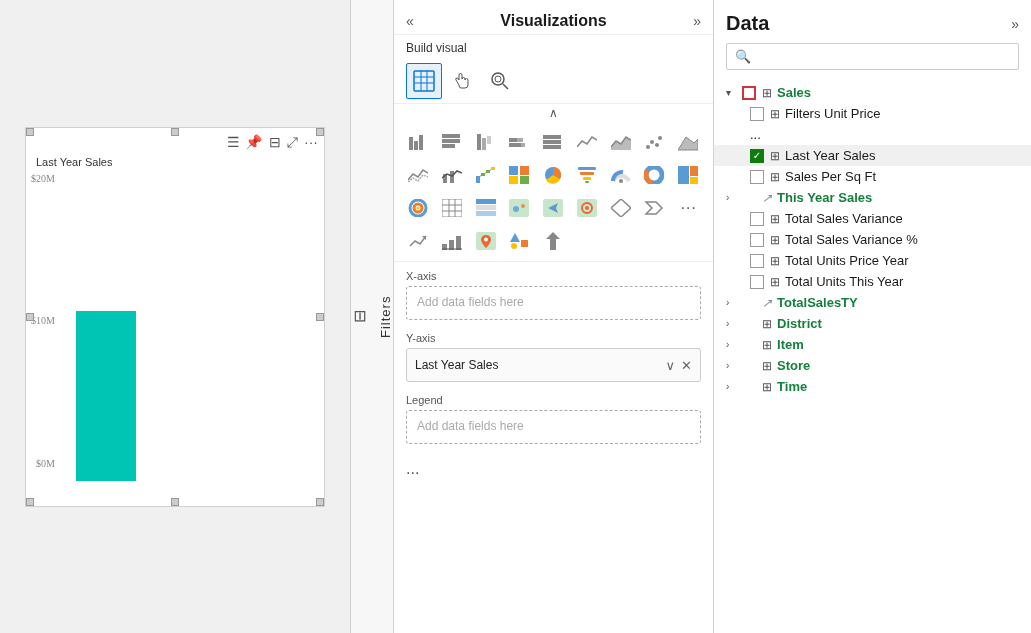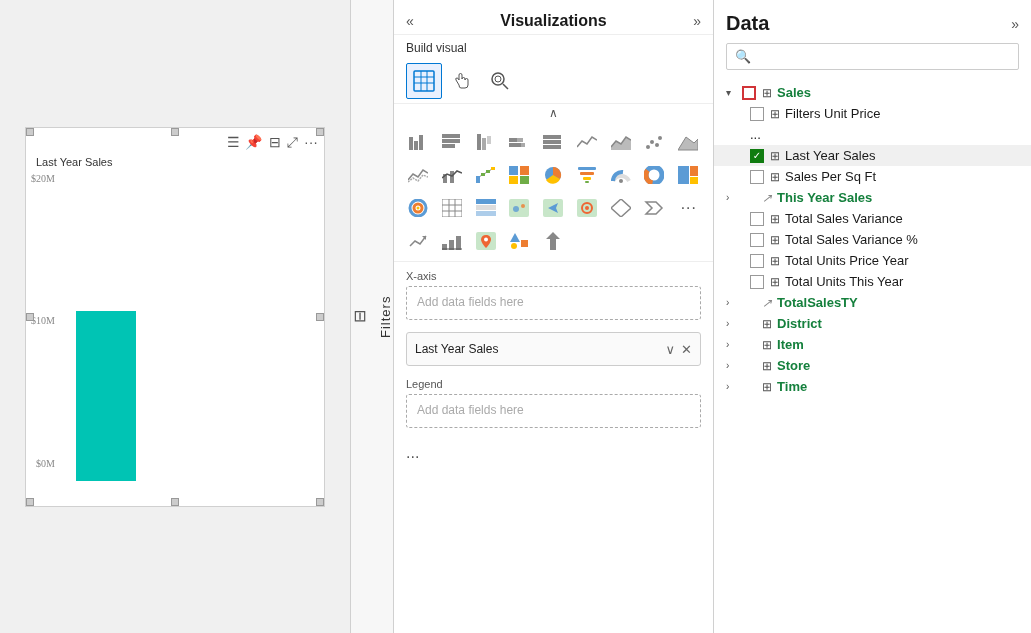--- a/index.html
+++ b/index.html
@@ -687,20 +687,21 @@
   </div>
 
   <div class="field-wells">
     <div class="field-well">
       <div class="field-well-label">X-axis</div>
       <div class="field-well-drop">
         <span>Add data fields here</span>
       </div>
     </div>
     <div class="field-well">
+      <div class="field-well-label">Y-axis</div>
       <div class="field-well-filled">
         <span class="field-well-filled-text">Last Year Sales</span>
         <div class="field-well-icons">
           <span>∨</span>
           <span>✕</span>
         </div>
       </div>
     </div>
     <div class="field-well">
       <div class="field-well-label">Legend</div>

